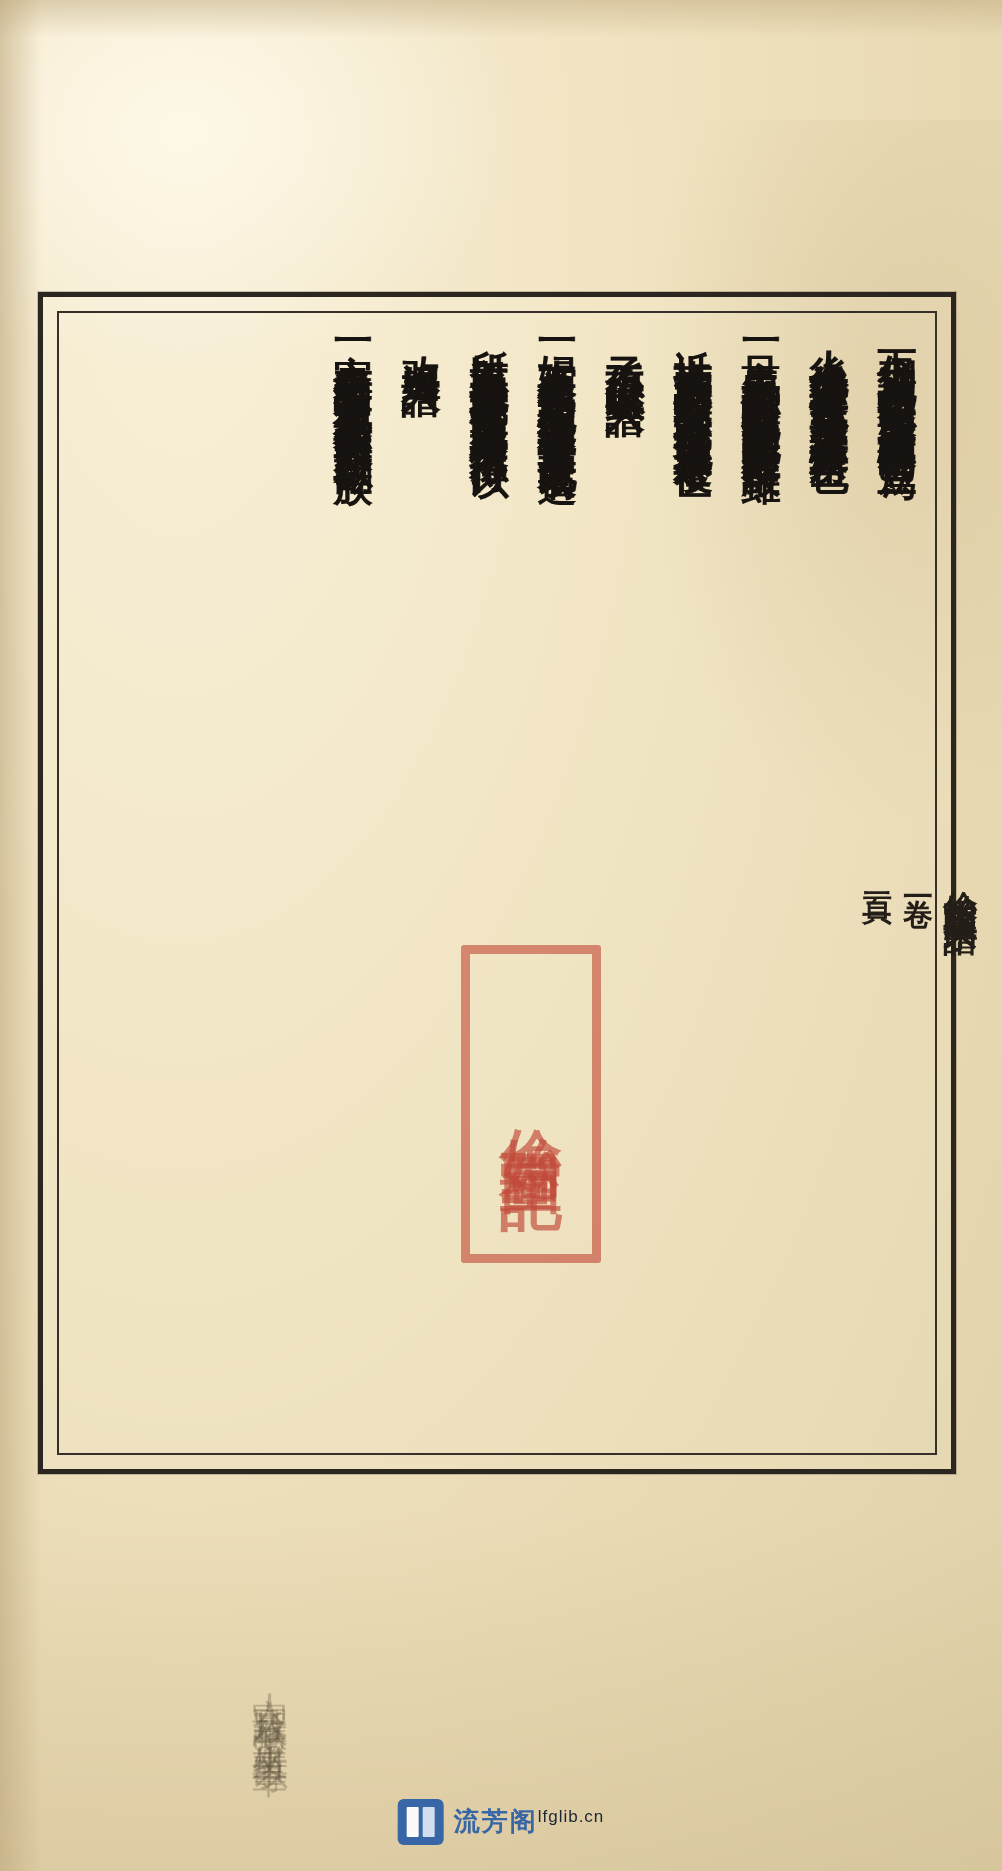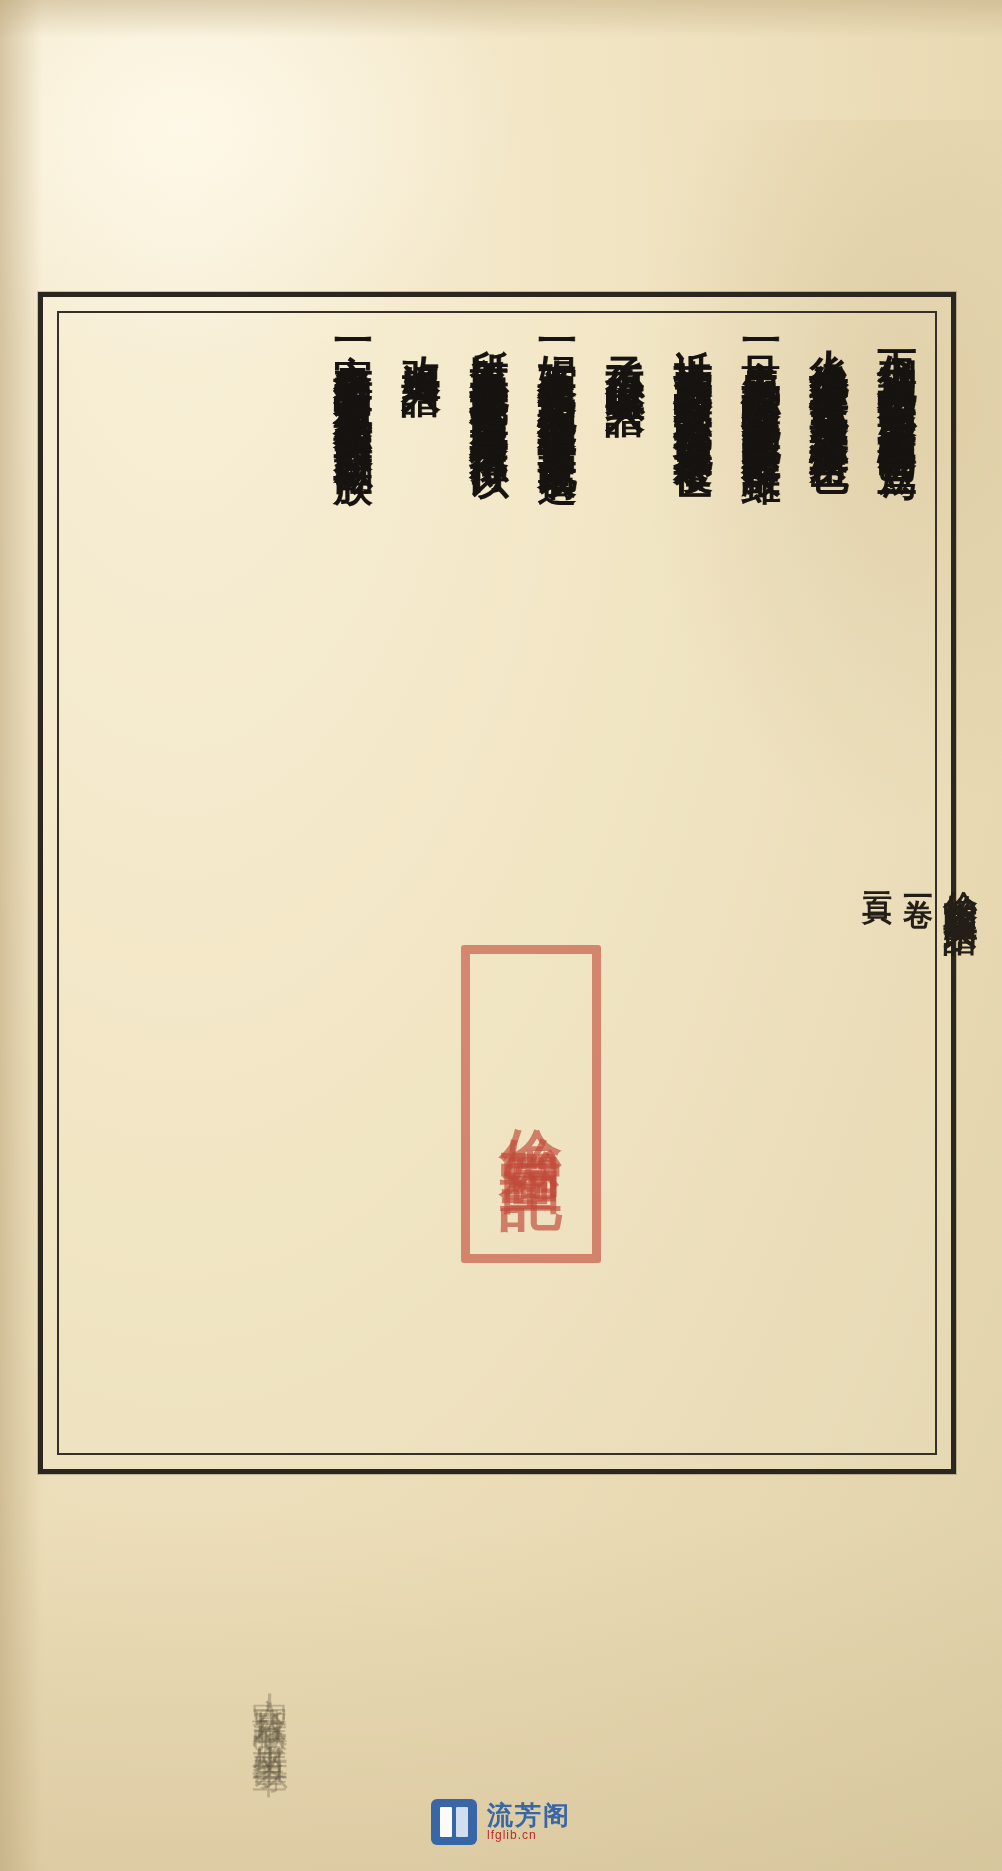--- a/index.html
+++ b/index.html
@@ -215,34 +215,34 @@
   .wm-mark::after {
     content: "";
     position: absolute;
     left: 25px; top: 8px;
     width: 12px; height: 30px;
     background: #cfe0f5;
     border-radius: 1px;
   }
   .wm-text {
     display: flex;
-    flex-direction: column;
+    flex-direction: row;
     line-height: 1.05;
   }
   .wm-name {
     font-family: "DejaVu Serif", "Liberation Serif", serif;
     font-size: 26px;
     color: #2a5ea8;
     font-weight: 700;
     letter-spacing: 2px;
   }
   .wm-url {
     font-family: "Liberation Sans", sans-serif;
-    font-size: 12px;
-    color: #b91c1c;
+    font-size: 17px;
+    color: #0f172a;
     letter-spacing: 1px;
   }
 </style>
 </head>
 <body>
 
 <div class="page">
   <div class="paper-base"></div>
   <div class="paper-stain-a"></div>
   <div class="paper-stain-b"></div>

